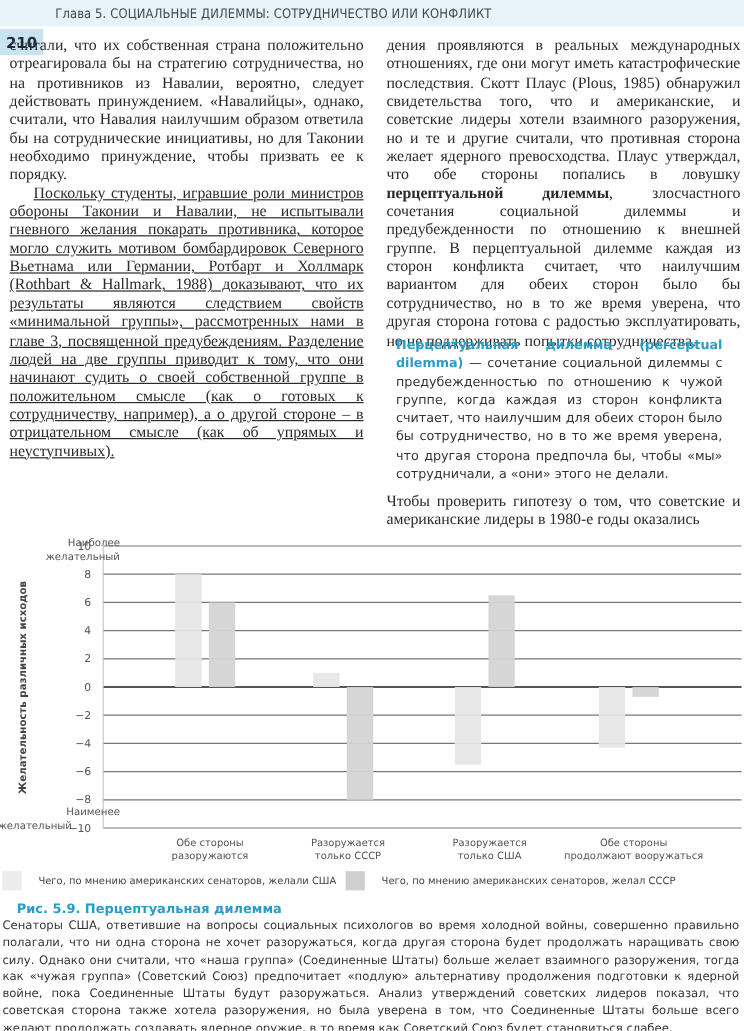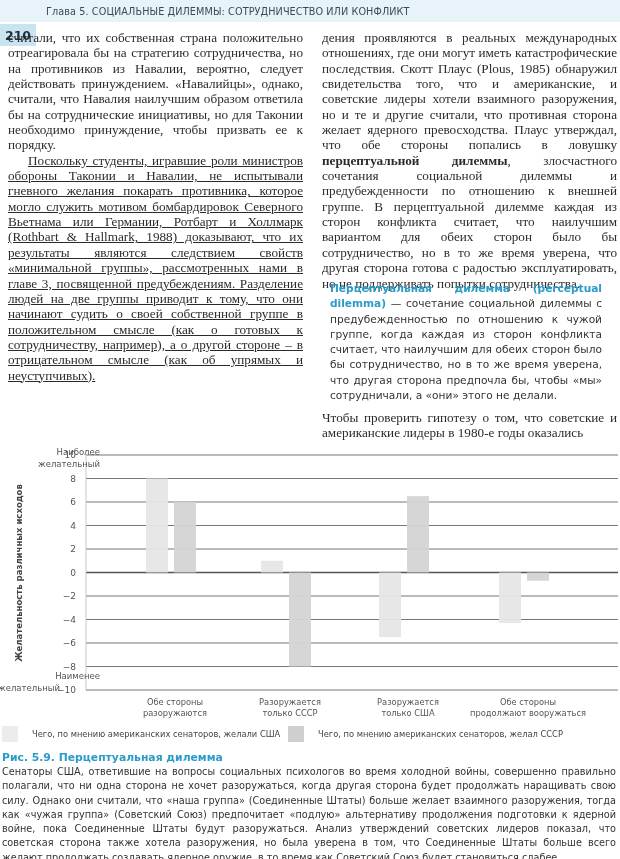--- a/index.html
+++ b/index.html
@@ -17,21 +17,21 @@
   .col .indent { text-indent: 20px; text-decoration: underline; }
 
   .definition { position: absolute; left: 330px; top: 281px; width: 272px; font-family: "DejaVu Sans", sans-serif; font-size: 10.6px; line-height: 15.3px; text-align: justify; color: #333; }
   .def-term { color: #2a9cc8; font-weight: bold; }
 
   .col-right-2 { position: absolute; left: 322px; top: 410px; width: 295px; font-size: 13.2px; line-height: 15.35px; text-align: justify; }
 
   .chart { position: absolute; left: 0; top: 443px; width: 572px; height: 300px; }
   .chart svg text { font-family: "DejaVu Sans", sans-serif; }
 
-  .caption-title { position: absolute; left: 2px; top: 751px; font-family: "DejaVu Sans", sans-serif; font-weight: bold; font-size: 10.8px; color: #2a9cc8; }
+  .caption-title { position: absolute; left: 14px; top: 751px; font-family: "DejaVu Sans", sans-serif; font-weight: bold; font-size: 10.8px; color: #2a9cc8; }
   .caption-body { position: absolute; left: 2px; top: 765px; width: 614px; font-family: "DejaVu Sans", sans-serif; font-size: 9.7px; line-height: 14.3px; text-align: justify; color: #333; }
 </style>
 </head>
 <body>
 
 <div class="header">
   <div class="page-num">210</div>
   <div class="running-head">Глава 5. СОЦИАЛЬНЫЕ ДИЛЕММЫ: СОТРУДНИЧЕСТВО ИЛИ КОНФЛИКТ</div>
 </div>
 

